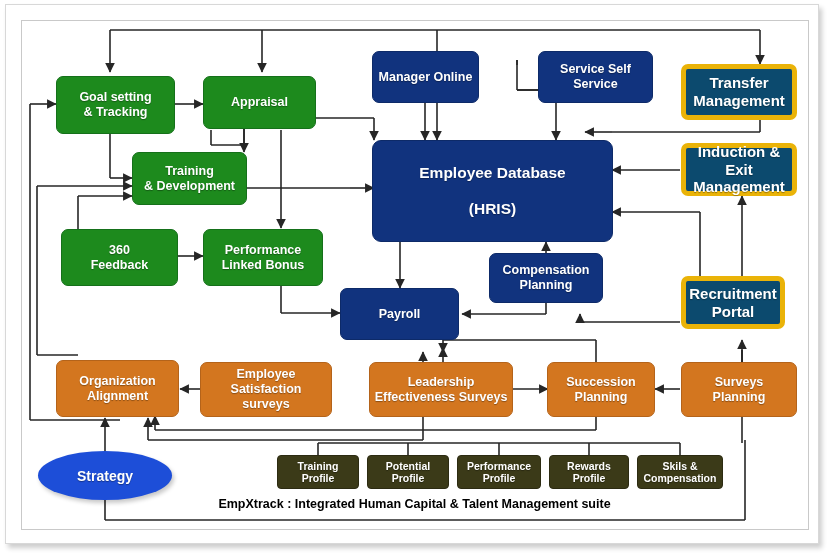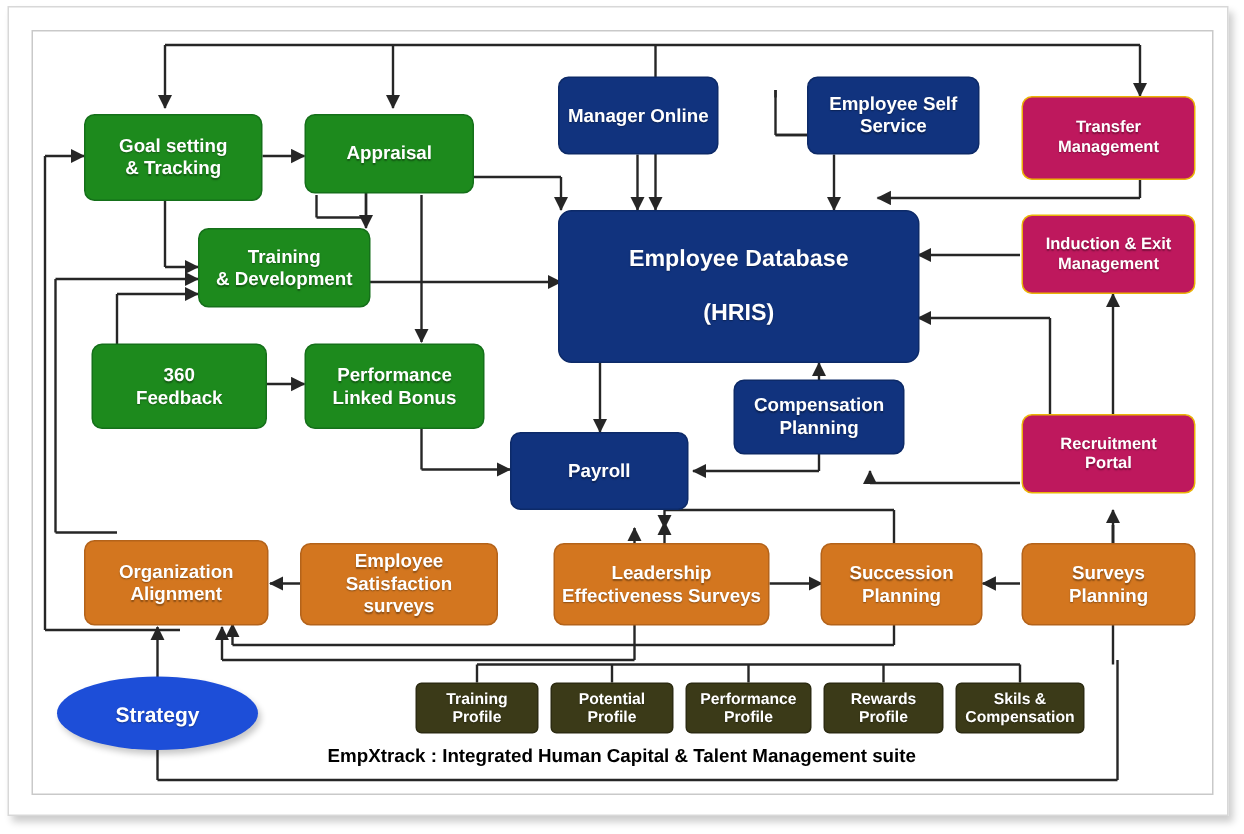--- a/index.html
+++ b/index.html
@@ -25,21 +25,21 @@
   .node{
     position:absolute;box-sizing:border-box;
     display:flex;align-items:center;justify-content:center;
     text-align:center;color:#ffffff;font-weight:bold;
     line-height:1.18;border-radius:7px;
     text-shadow:0 1px 1px rgba(0,0,0,0.35);
   }
   .green{background:#1d8a1d;border:1px solid #15701a;font-size:12.5px;}
   .navy{background:#11337e;border:1px solid #0d2a68;font-size:12.5px;}
   .navy-big{background:#11337e;border:1px solid #0d2a68;font-size:15.5px;border-radius:9px;}
-  .magenta{background:#be185d;border:1px solid #eab308;font-size:11px;}
+  .magenta{background:#0c4a6e;border:5px solid #eab308;font-size:15px;}
   .orange{background:#d3761f;border:1px solid #b4631a;font-size:12.5px;}
   .olive{background:#3b3a18;border:1px solid #2c2b12;font-size:10.5px;border-radius:4px;}
   .ellipse{
     position:absolute;background:#1d4ed8;border-radius:50%;
     display:flex;align-items:center;justify-content:center;
     color:#ffffff;font-weight:bold;font-size:14px;
     text-shadow:0 1px 1px rgba(0,0,0,0.35);
     box-shadow:2px 3px 4px rgba(0,0,0,0.22);
   }
   .caption{
@@ -212,21 +212,21 @@
         <span>Linked Bonus</span>
       </span>
     </div>
 
     <div class="node navy" style="left:372px;top:51px;width:107px;height:52px;">
       <span class="nodetext">Manager Online</span>
     </div>
 
     <div class="node navy" style="left:538px;top:51px;width:115px;height:52px;">
       <span class="nodetext">
-        <span>Employee Self</span><br>
+        <span>Service Self</span><br>
         <span>Service</span>
       </span>
     </div>
 
     <div class="node navy-big" style="left:372px;top:140px;width:241px;height:102px;">
       <span class="nodetext">
         <span>Employee Database</span><br><br>
         <span>(HRIS)</span>
       </span>
     </div>
@@ -249,21 +249,21 @@
       </span>
     </div>
 
     <div class="node magenta" style="left:681px;top:143px;width:116px;height:53px;">
       <span class="nodetext">
         <span>Induction &amp; Exit</span><br>
         <span>Management</span>
       </span>
     </div>
 
-    <div class="node magenta" style="left:681px;top:276px;width:116px;height:53px;">
+    <div class="node magenta" style="left:681px;top:276px;width:104px;height:53px;">
       <span class="nodetext">
         <span>Recruitment</span><br>
         <span>Portal</span>
       </span>
     </div>
 
     <div class="node orange" style="left:56px;top:360px;width:123px;height:57px;">
       <span class="nodetext">
         <span>Organization</span><br>
         <span>Alignment</span>

